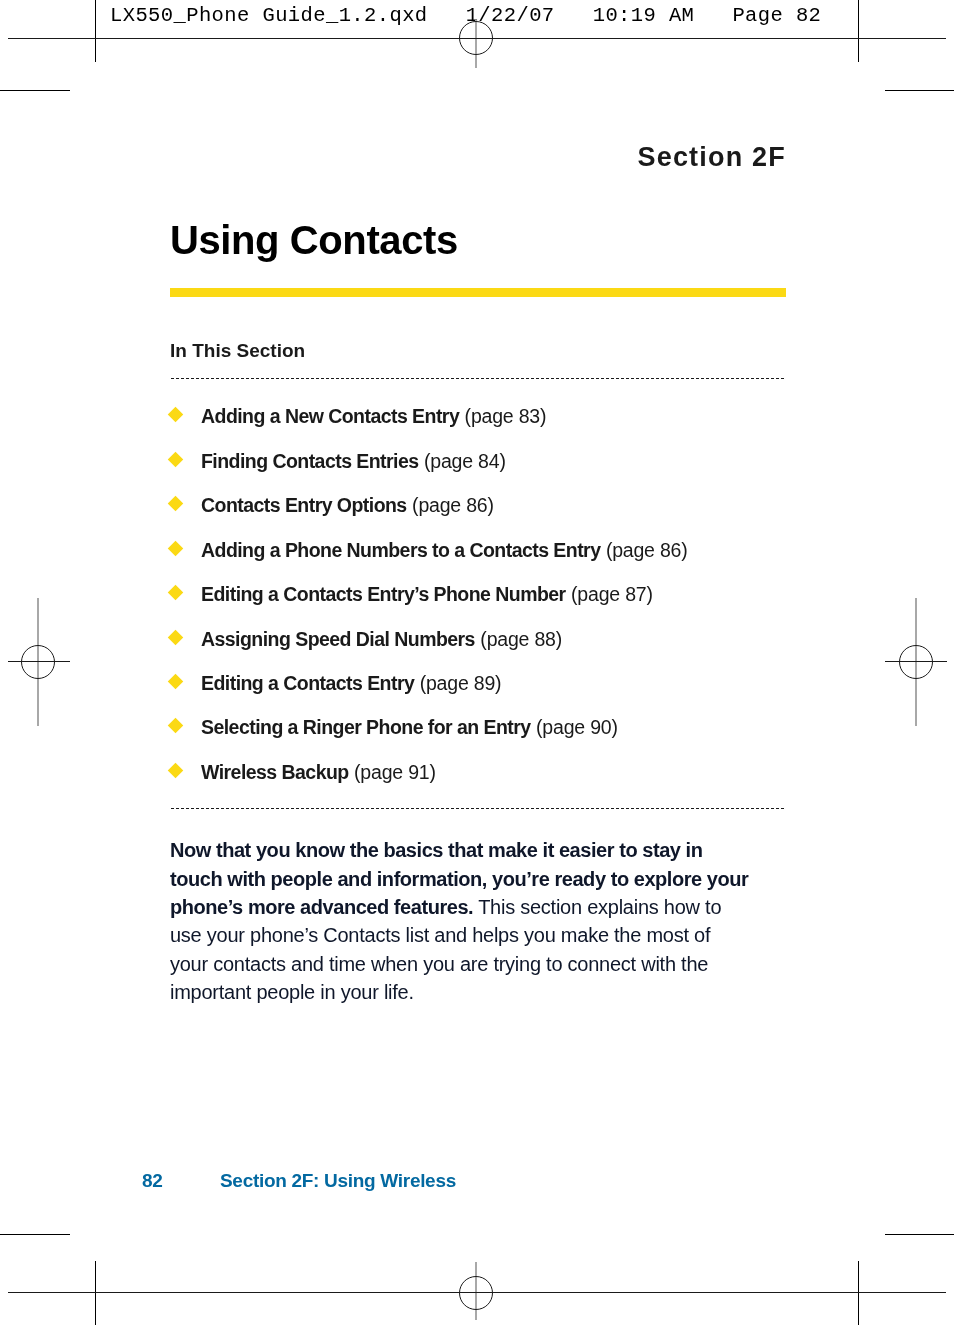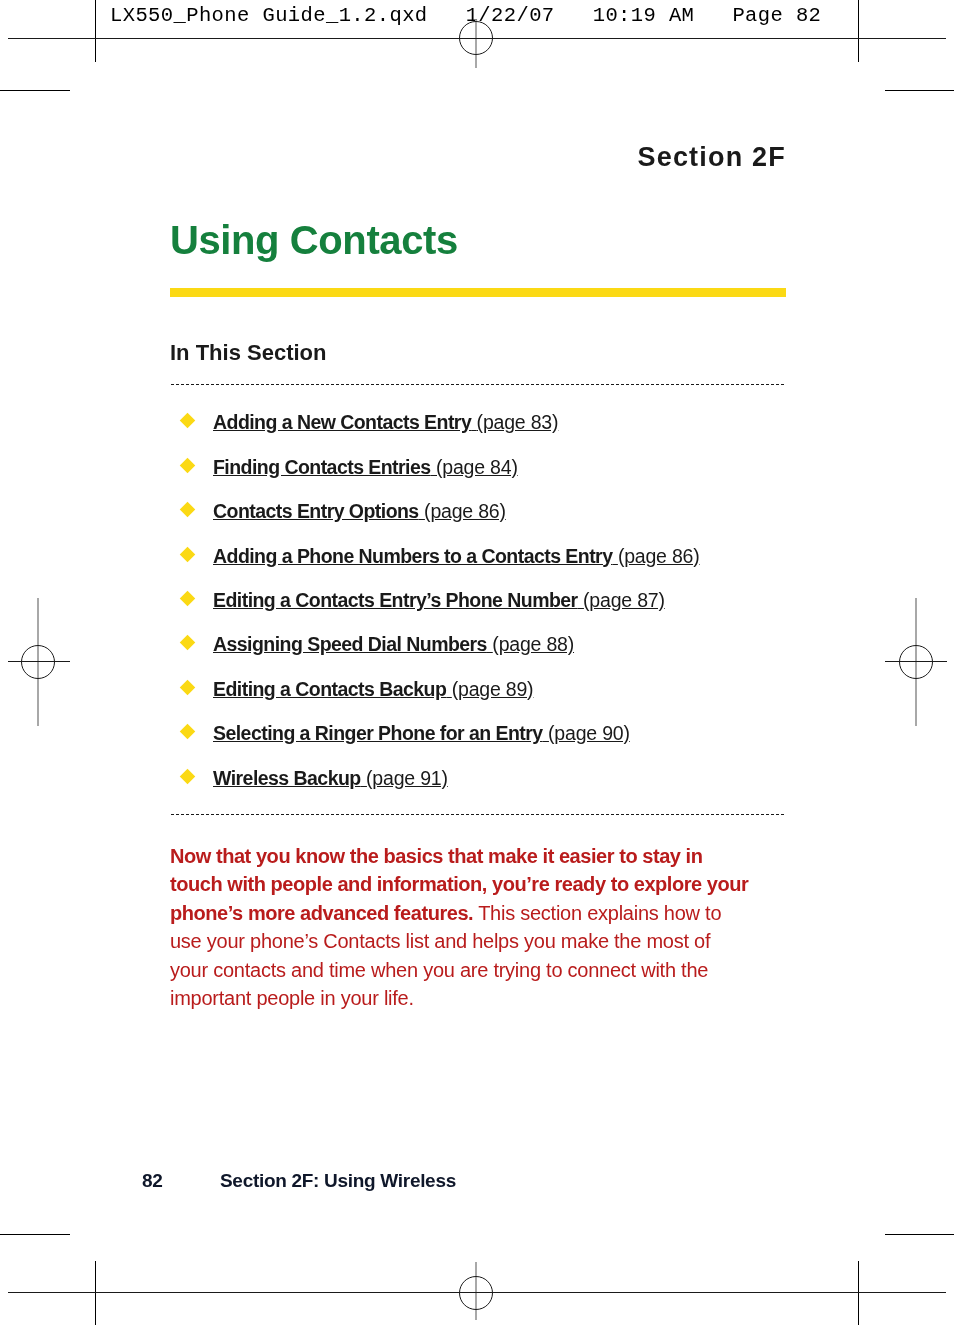--- a/index.html
+++ b/index.html
@@ -66,54 +66,53 @@
     letter-spacing: 1.2px;
     color: #1a1a1a;
     line-height: 1;
   }
 
   .page-title {
     margin-top: 48px;
     font-size: 40px;
     font-weight: bold;
     letter-spacing: -0.4px;
-    color: #15803d;
+    color: #000000;
     line-height: 1.05;
   }
 
   .title-rule {
     margin-top: 9px;
     height: 9px;
     width: 616px;
     background: #fbd914;
   }
 
   .in-this-section {
     margin-top: 44px;
-    font-size: 22px;
+    font-size: 19px;
     font-weight: bold;
     color: #1a1a1a;
     line-height: 1.1;
   }
 
   .dotrule {
     margin-top: 9px;
     height: 3px;
     width: 616px;
     background-image: radial-gradient(#1a1a1a 42%, transparent 45%);
     background-size: 5px 3px;
     background-repeat: repeat-x;
     background-position: 0 center;
   }
 
   .toc {
     list-style: none;
-    margin: 12px;
+    margin: 0;
     padding: 0;
-    text-decoration: underline;
   }
   .toc-item {
     display: flex;
     align-items: flex-start;
     margin-top: 22px;
     font-size: 19.5px;
     line-height: 1.15;
   }
   .toc-item:first-child { margin-top: 25px; }
 
@@ -146,35 +145,35 @@
     background-repeat: repeat-x;
     background-position: 0 center;
   }
 
   .intro {
     margin-top: 26px;
     width: 580px;
     font-size: 20px;
     line-height: 1.42;
     letter-spacing: -0.45px;
-    color: #b91c1c;
+    color: #0f172a;
   }
   .intro .lead { font-weight: bold; }
   .intro .rest { font-weight: normal; letter-spacing: -0.25px; }
 
   .footer {
     position: absolute;
     left: 142px;
     top: 1170px;
     display: flex;
     align-items: baseline;
     font-size: 19px;
     font-weight: bold;
     letter-spacing: -0.3px;
-    color: #0f172a;
+    color: #0369a1;
   }
   .footer .folio { width: 78px; }
 </style>
 </head>
 <body>
 
 <div class="page">
 
   <div class="slug">LX550_Phone Guide_1.2.qxd   1/22/07   10:19 AM   Page 82</div>
 
@@ -239,21 +238,21 @@
       <li class="toc-item">
         <span class="diamond"></span>
         <span class="toc-text"><span class="lbl">Editing a Contacts Entry’s Phone Number</span> <span class="pg">(page 87)</span></span>
       </li>
       <li class="toc-item">
         <span class="diamond"></span>
         <span class="toc-text"><span class="lbl">Assigning Speed Dial Numbers</span> <span class="pg">(page 88)</span></span>
       </li>
       <li class="toc-item">
         <span class="diamond"></span>
-        <span class="toc-text"><span class="lbl">Editing a Contacts Backup</span> <span class="pg">(page 89)</span></span>
+        <span class="toc-text"><span class="lbl">Editing a Contacts Entry</span> <span class="pg">(page 89)</span></span>
       </li>
       <li class="toc-item">
         <span class="diamond"></span>
         <span class="toc-text"><span class="lbl">Selecting a Ringer Phone for an Entry</span> <span class="pg">(page 90)</span></span>
       </li>
       <li class="toc-item">
         <span class="diamond"></span>
         <span class="toc-text"><span class="lbl">Wireless Backup</span> <span class="pg">(page 91)</span></span>
       </li>
     </ul>

